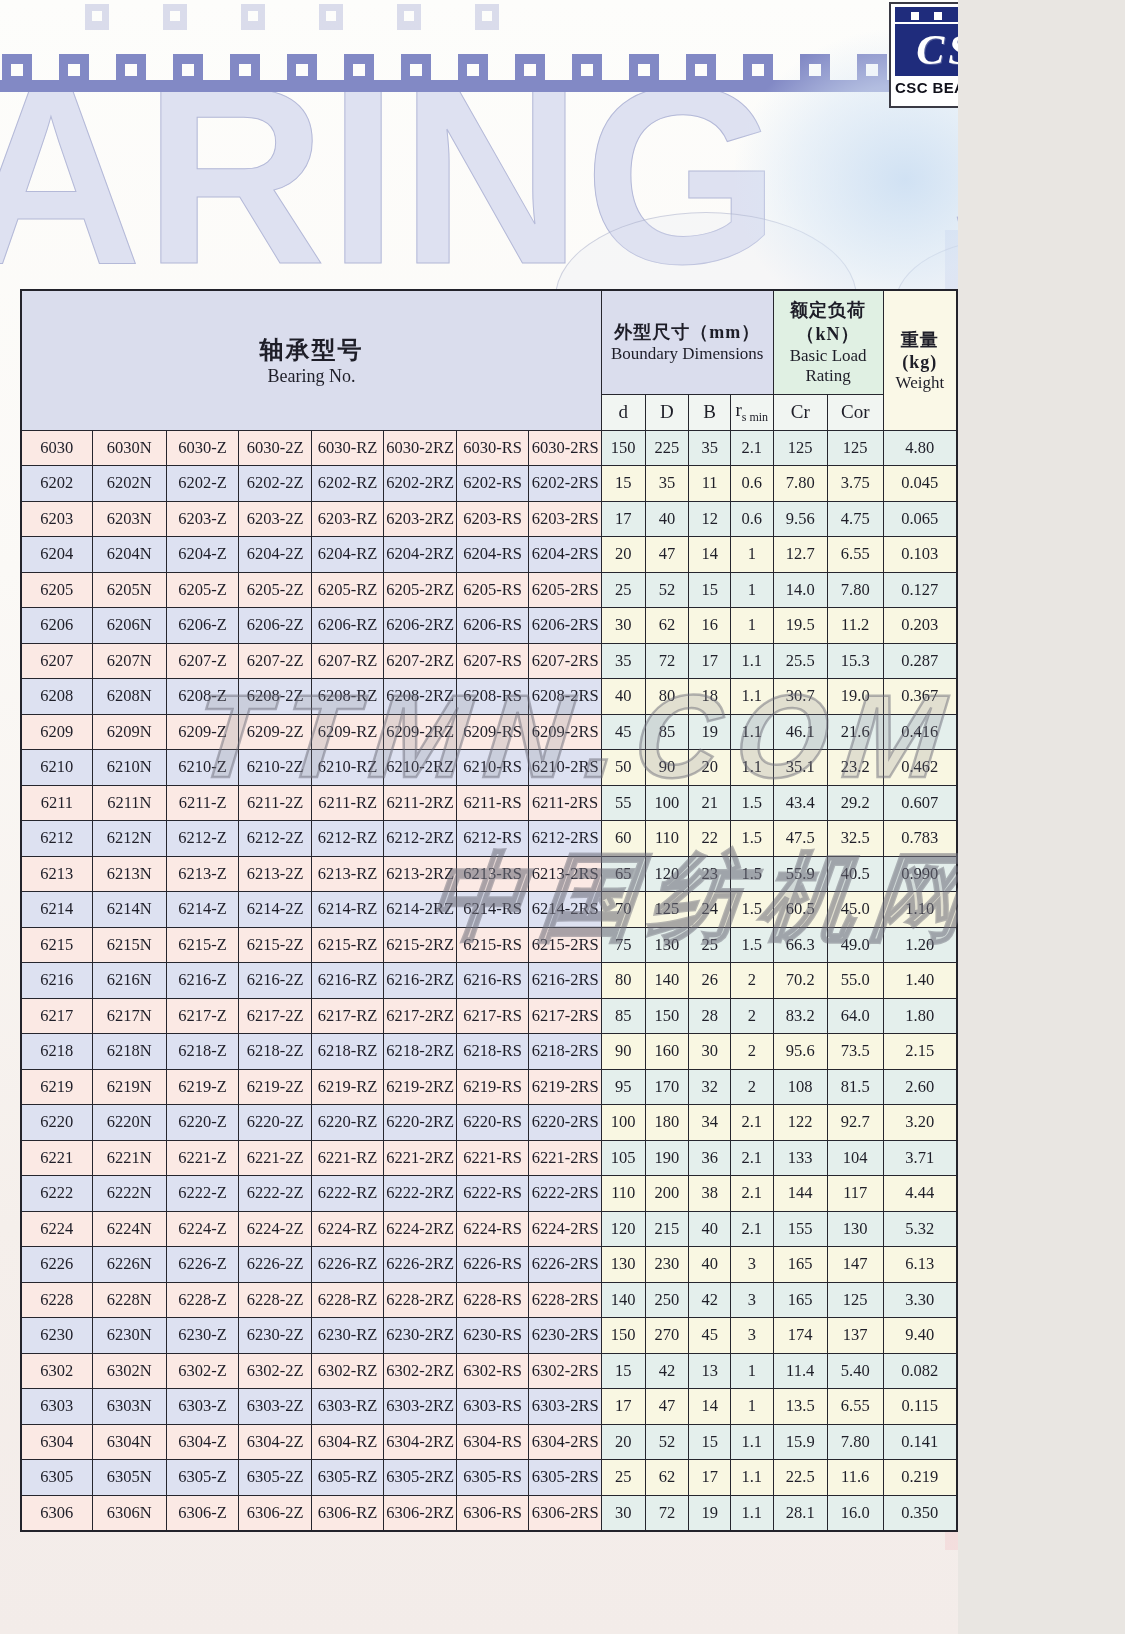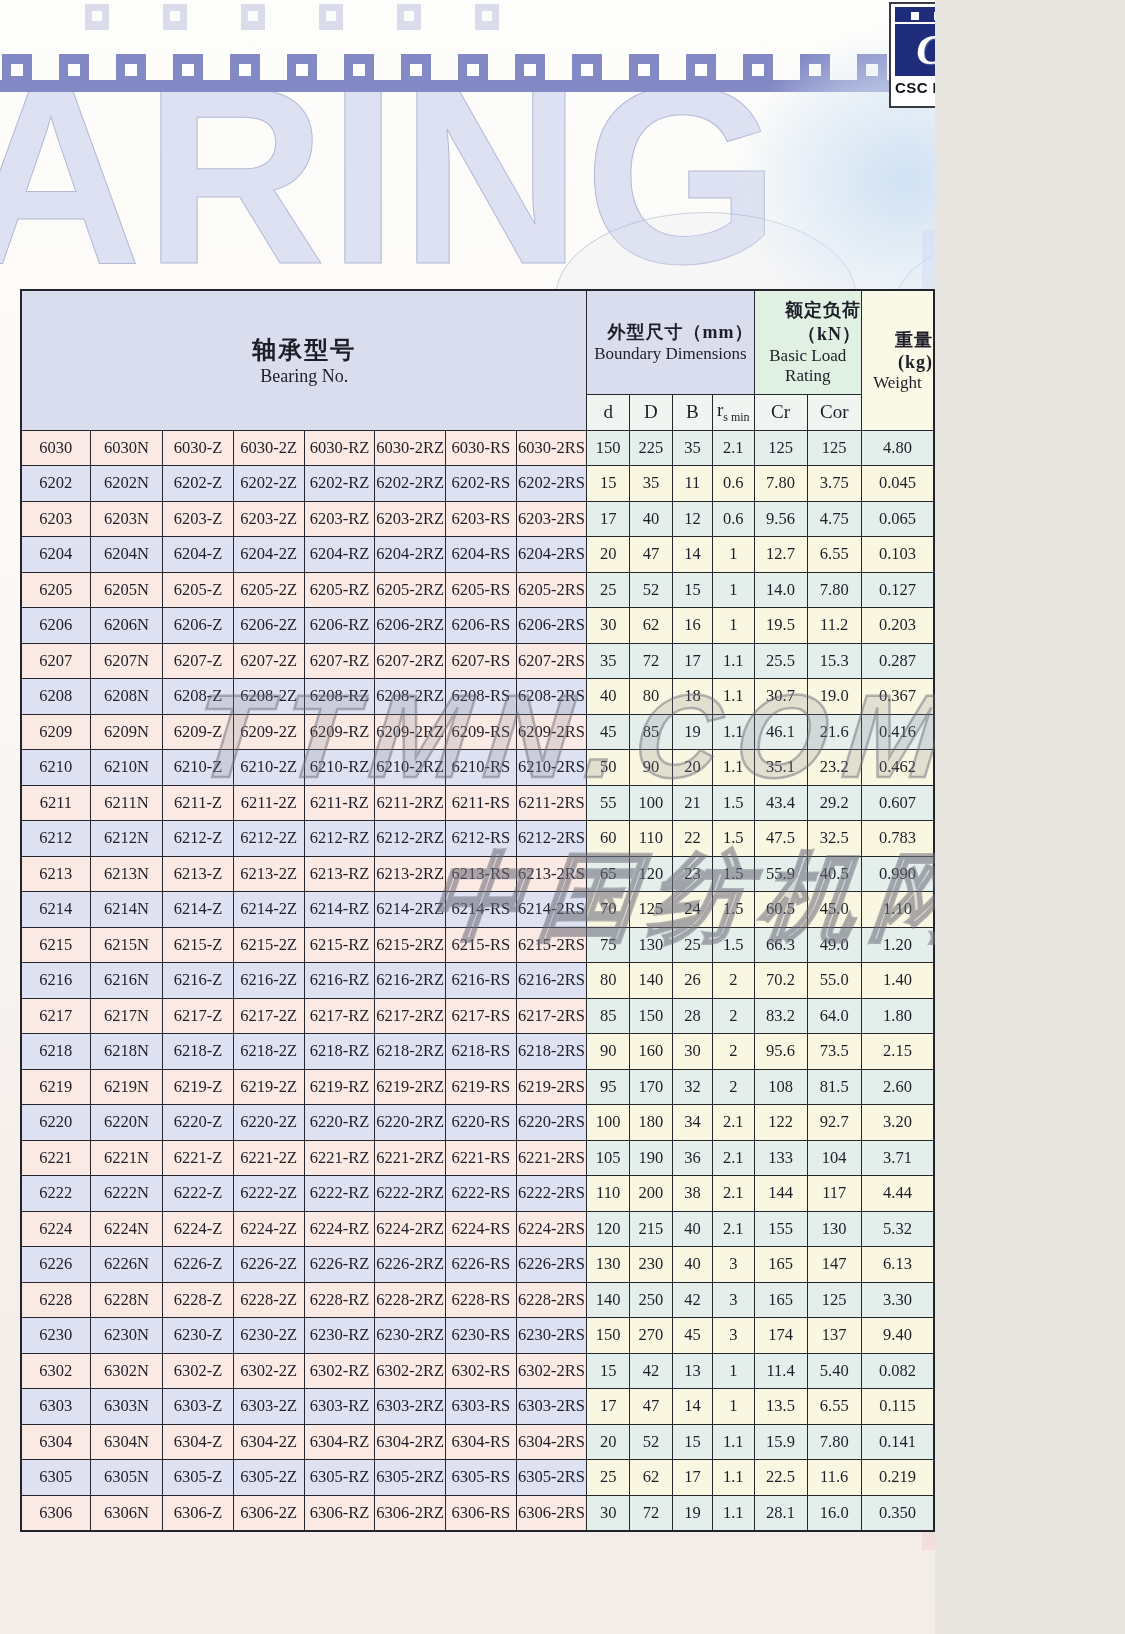--- a/index.html
+++ b/index.html
@@ -1,19 +1,20 @@
 <!DOCTYPE html>
 <html style="--navy: #1f2c7c; --band: #8289c5; --row_pink: #fbe9e4; --row_lavender: #dde1f1; --num_blue: #e4efec; --num_ivory: #f9f7e2; --header_lavender: #dadded; --header_green: #e0f0e3; --header_cream: #faf8e7; --subheader: #f1f5f2;"><head>
 <meta charset="utf-8">
 <style>
   html,body{margin:0;padding:0;background:#e9e6e2;}
   #page{
     position:relative;width:935px;height:1634px;overflow:hidden;
     background:linear-gradient(180deg,#fdfdfb 0%,#fbf9f6 35%,#f5efeb 75%,#f3ece9 100%);
     font-family:"Liberation Serif",serif;
+    padding-left:23px;
   }
   
   .big-letters{
     position:absolute;top:50px;font-size:252px;line-height:1;font-weight:bold;
     font-family:"Liberation Sans",sans-serif;color:#dee1f1;
     -webkit-text-stroke:1px #b4b9d8;letter-spacing:2px;white-space:nowrap;
   }
   #letters-left{left:-40px;z-index:1;}
   #letters-right{left:950px;z-index:3;}
   #film-strip{position:absolute;left:0;top:54px;width:1125px;height:38px;z-index:1;}
@@ -53,21 +54,21 @@
     position:absolute;left:20px;top:289px;z-index:6;
     border-collapse:collapse;table-layout:fixed;background:#fff;
     border:2.5px solid #23232b;
   }
   #catalog th,#catalog td{
     border:1.5px solid #26262e;text-align:center;vertical-align:middle;
     padding:0;overflow:hidden;color:#1e1e28;
   }
   #catalog .zh{font-size:24px;font-weight:bold;letter-spacing:2px;}
   #catalog .en{font-size:18px;font-weight:normal;}
-  #catalog .zh.small{font-size:18px;letter-spacing:1px;text-align:right;}
+  #catalog .zh.small{font-size:18px;letter-spacing:1px;}
   #catalog .en.small{font-size:17px;}
   .h-bearing{background:var(--header_lavender);}
   .h-bound{background:var(--header_lavender);}
   .h-load{background:var(--header_green);}
   .h-weight{background:var(--header_cream);margin-left:8px;}
   .h-sub{background:var(--subheader);font-size:19px;font-weight:normal;}
   .h-sub sub{font-size:12px;}
   tr.hr1{height:104px;}
   tr.hr2{height:36px;}
   #catalog tbody tr{height:35.5px;}

